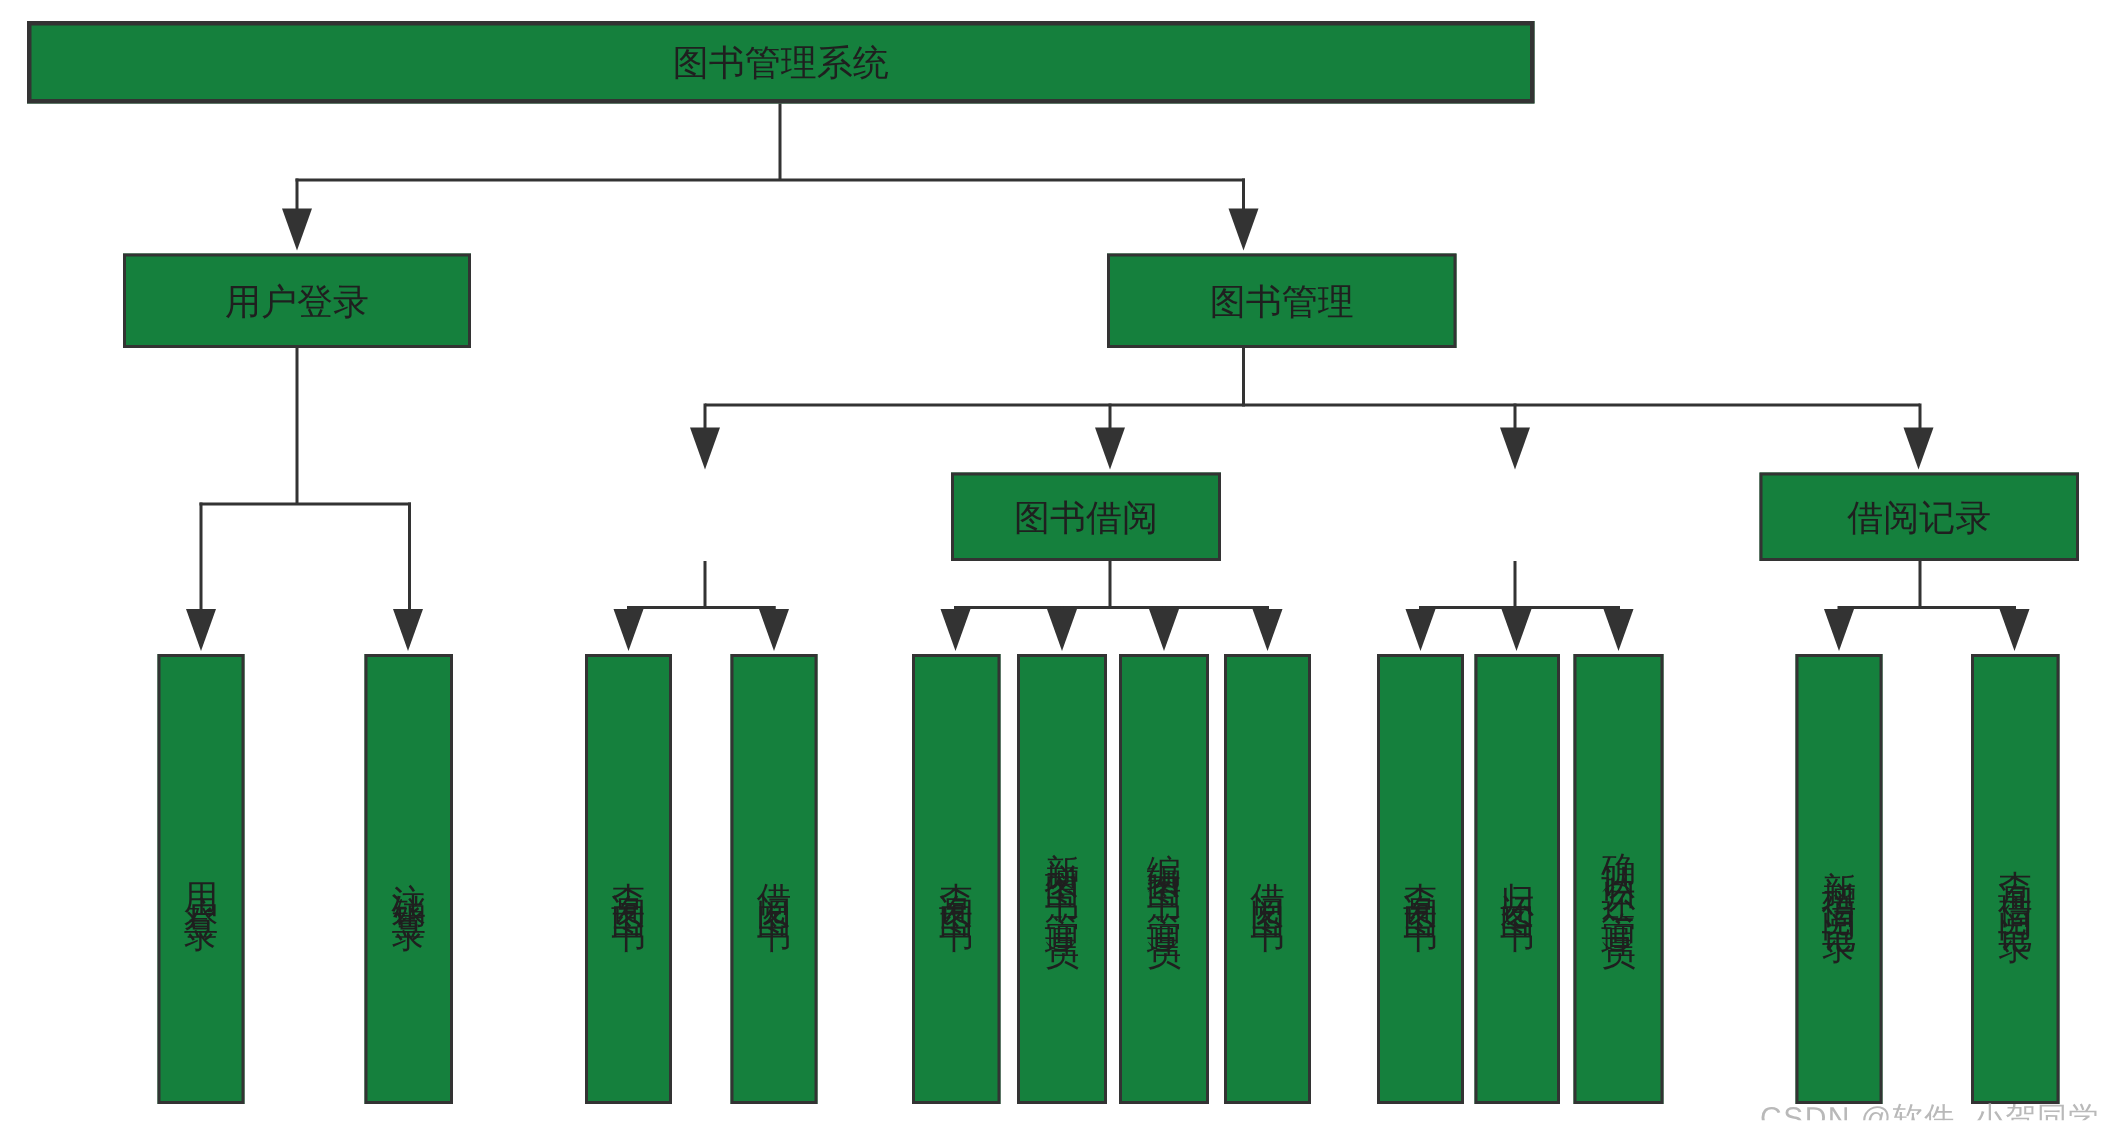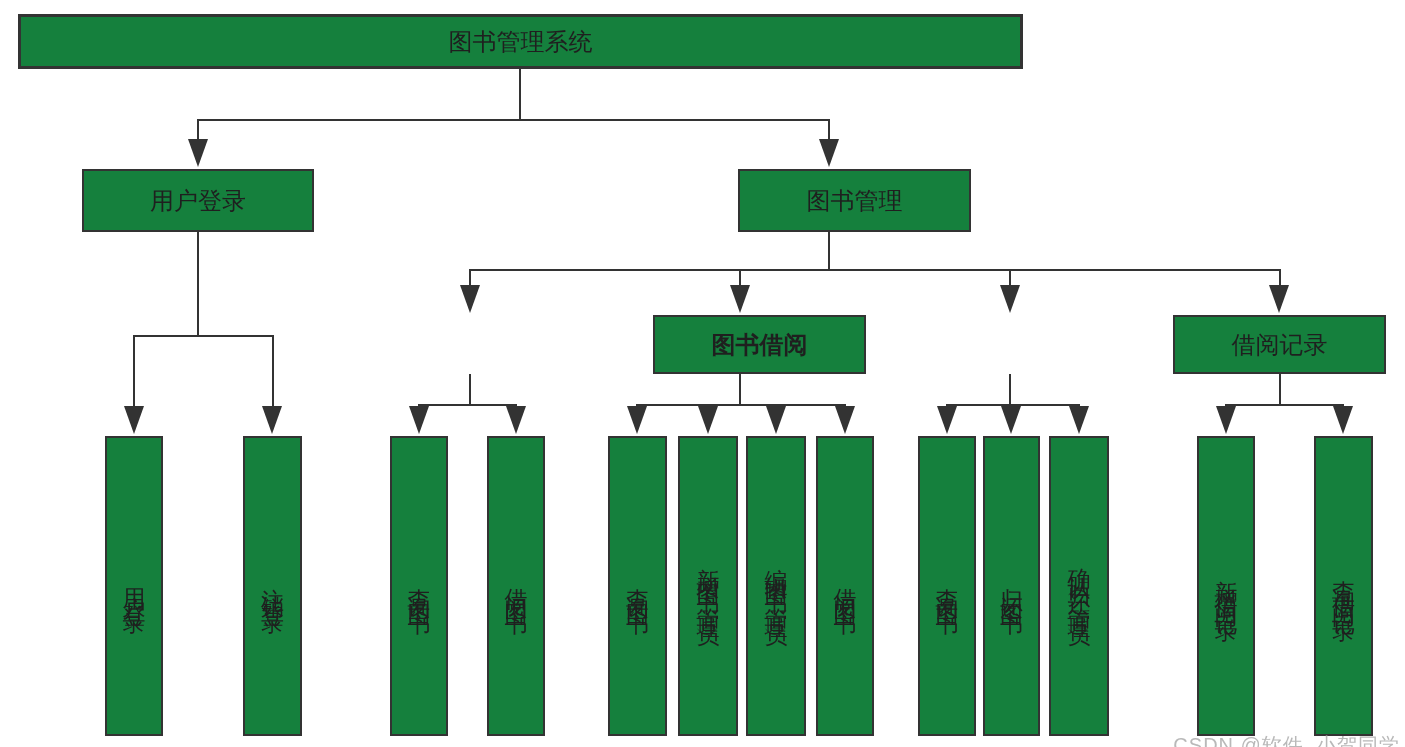--- a/index.html
+++ b/index.html
@@ -63,21 +63,21 @@
   <div class="hline" style="left:470px;top:269px;width:810px;"></div>
   <div class="vline" style="left:469px;top:269px;height:20px;"></div>
   <div class="ahead" style="left:460px;top:285px;"></div>
   <div class="vline" style="left:739px;top:269px;height:20px;"></div>
   <div class="ahead" style="left:730px;top:285px;"></div>
   <div class="vline" style="left:1009px;top:269px;height:20px;"></div>
   <div class="ahead" style="left:1000px;top:285px;"></div>
   <div class="vline" style="left:1279px;top:269px;height:20px;"></div>
   <div class="ahead" style="left:1269px;top:285px;"></div>
 
-  <div class="box" style="left:653px;top:315px;width:213px;height:59px;font-weight:bold;">
+  <div class="box" style="left:634px;top:315px;width:180px;height:59px;">
     <span>图书借阅</span>
   </div>
   <div class="box" style="left:1173px;top:315px;width:213px;height:59px;">
     <span>借阅记录</span>
   </div>
 
   <div class="vline" style="left:469px;top:374px;height:31px;"></div>
   <div class="hline" style="left:419px;top:404px;width:98px;"></div>
   <div class="vline" style="left:418px;top:404px;height:8px;"></div>
   <div class="ahead" style="left:409px;top:406px;"></div>

